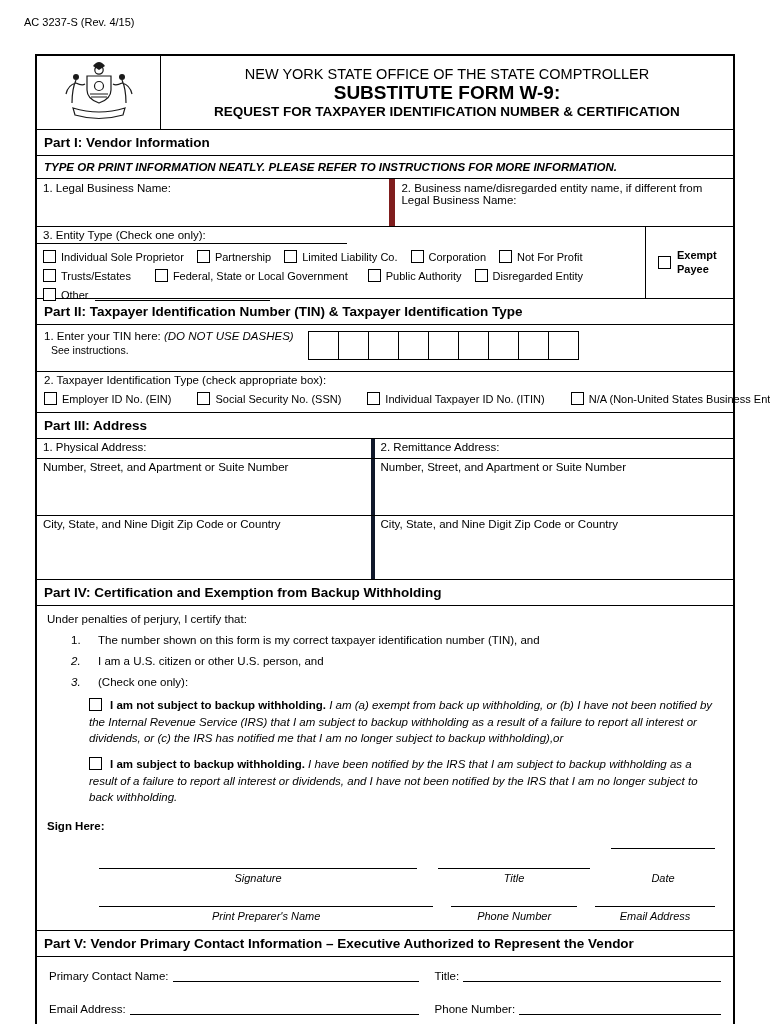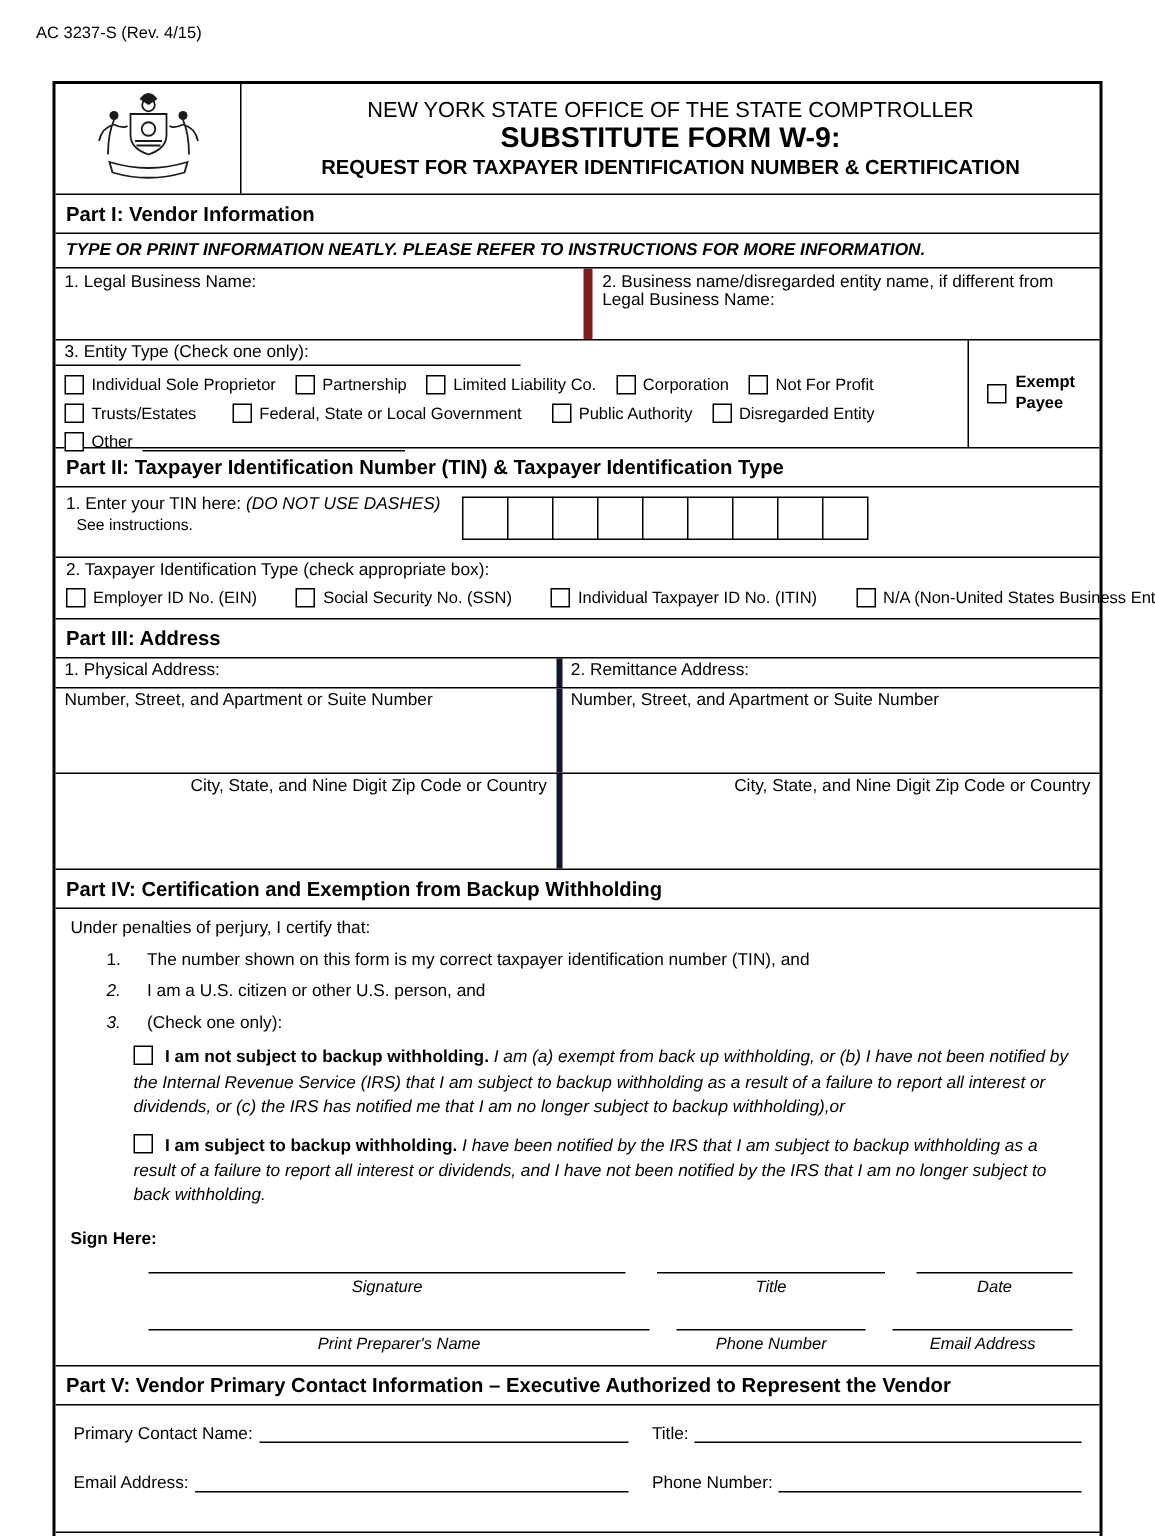--- a/index.html
+++ b/index.html
@@ -49,41 +49,41 @@
   .tin-box:first-child { margin-left: 0; }
   .tin-type-row { padding: 2px 7px 7px; font-size: 11px; }
   .tin-type-label { font-size: 11.5px; margin-bottom: 2px; }
 
   
   .addr-row { display: flex; font-size: 11.5px; }
   .addr-cell-l { width: 48.5%; border-right: 4px solid #0f172a; padding: 2px 6px; }
   .addr-cell-r { flex: 1; padding: 2px 6px; }
   .addr-hd { height: 20px; }
   .addr-street { height: 57px; }
-  .addr-city { height: 64px; text-align: right; }
+  .addr-city { height: 64px; }
 
   
   .cert-body { font-size: 11.5px; padding: 5px 10px 8px; }
   .cert-intro { margin: 2px 0 4px; }
   .cert-item { display: flex; margin: 9px 0 0 24px; }
   .cert-num { width: 27px; flex: 0 0 auto; }
   .cert-num.it { font-style: italic; }
   .cert-option { margin: 9px 4px 0 42px; line-height: 1.45; }
   .cert-option .checkbox { vertical-align: -2px; margin-right: 8px; }
   .cert-italic { font-style: italic; }
   .sign-here { font-weight: bold; margin: 14px 0 0 0; font-size: 11.5px; }
   .sig-row { display: flex; padding: 0 8px 0 52px; margin-top: 4px; align-items: flex-end; }
   .sig-row.second { margin-top: 10px; }
   .sig-col { display: flex; flex-direction: column; font-style: italic; }
   .sig-line { border-bottom: 1px solid #000; height: 13px; }
   .sig-label { text-align: center; font-size: 11px; margin-top: 3px; }
   .sig-gap { flex: 1; min-width: 18px; }
   .sig-c1 { width: 318px; }
   .sig-c2 { width: 152px; }
-  .sig-c3 { width: 104px; }
+  .sig-c3 { width: 104px; gap: 20px; }
   .sig2-c1 { width: 340px; }
   .sig2-c2 { width: 128px; }
   .sig2-c3 { width: 122px; }
 
   
   .p5-body { padding: 12px 12px 6px; font-size: 11.5px; }
   .p5-row { display: flex; align-items: flex-start; margin-bottom: 20px; }
   .p5-group { display: flex; align-items: flex-end; }
   .p5-g1 { flex: 0 0 55%; }
   .p5-g2 { flex: 1; margin-left: 16px; }

